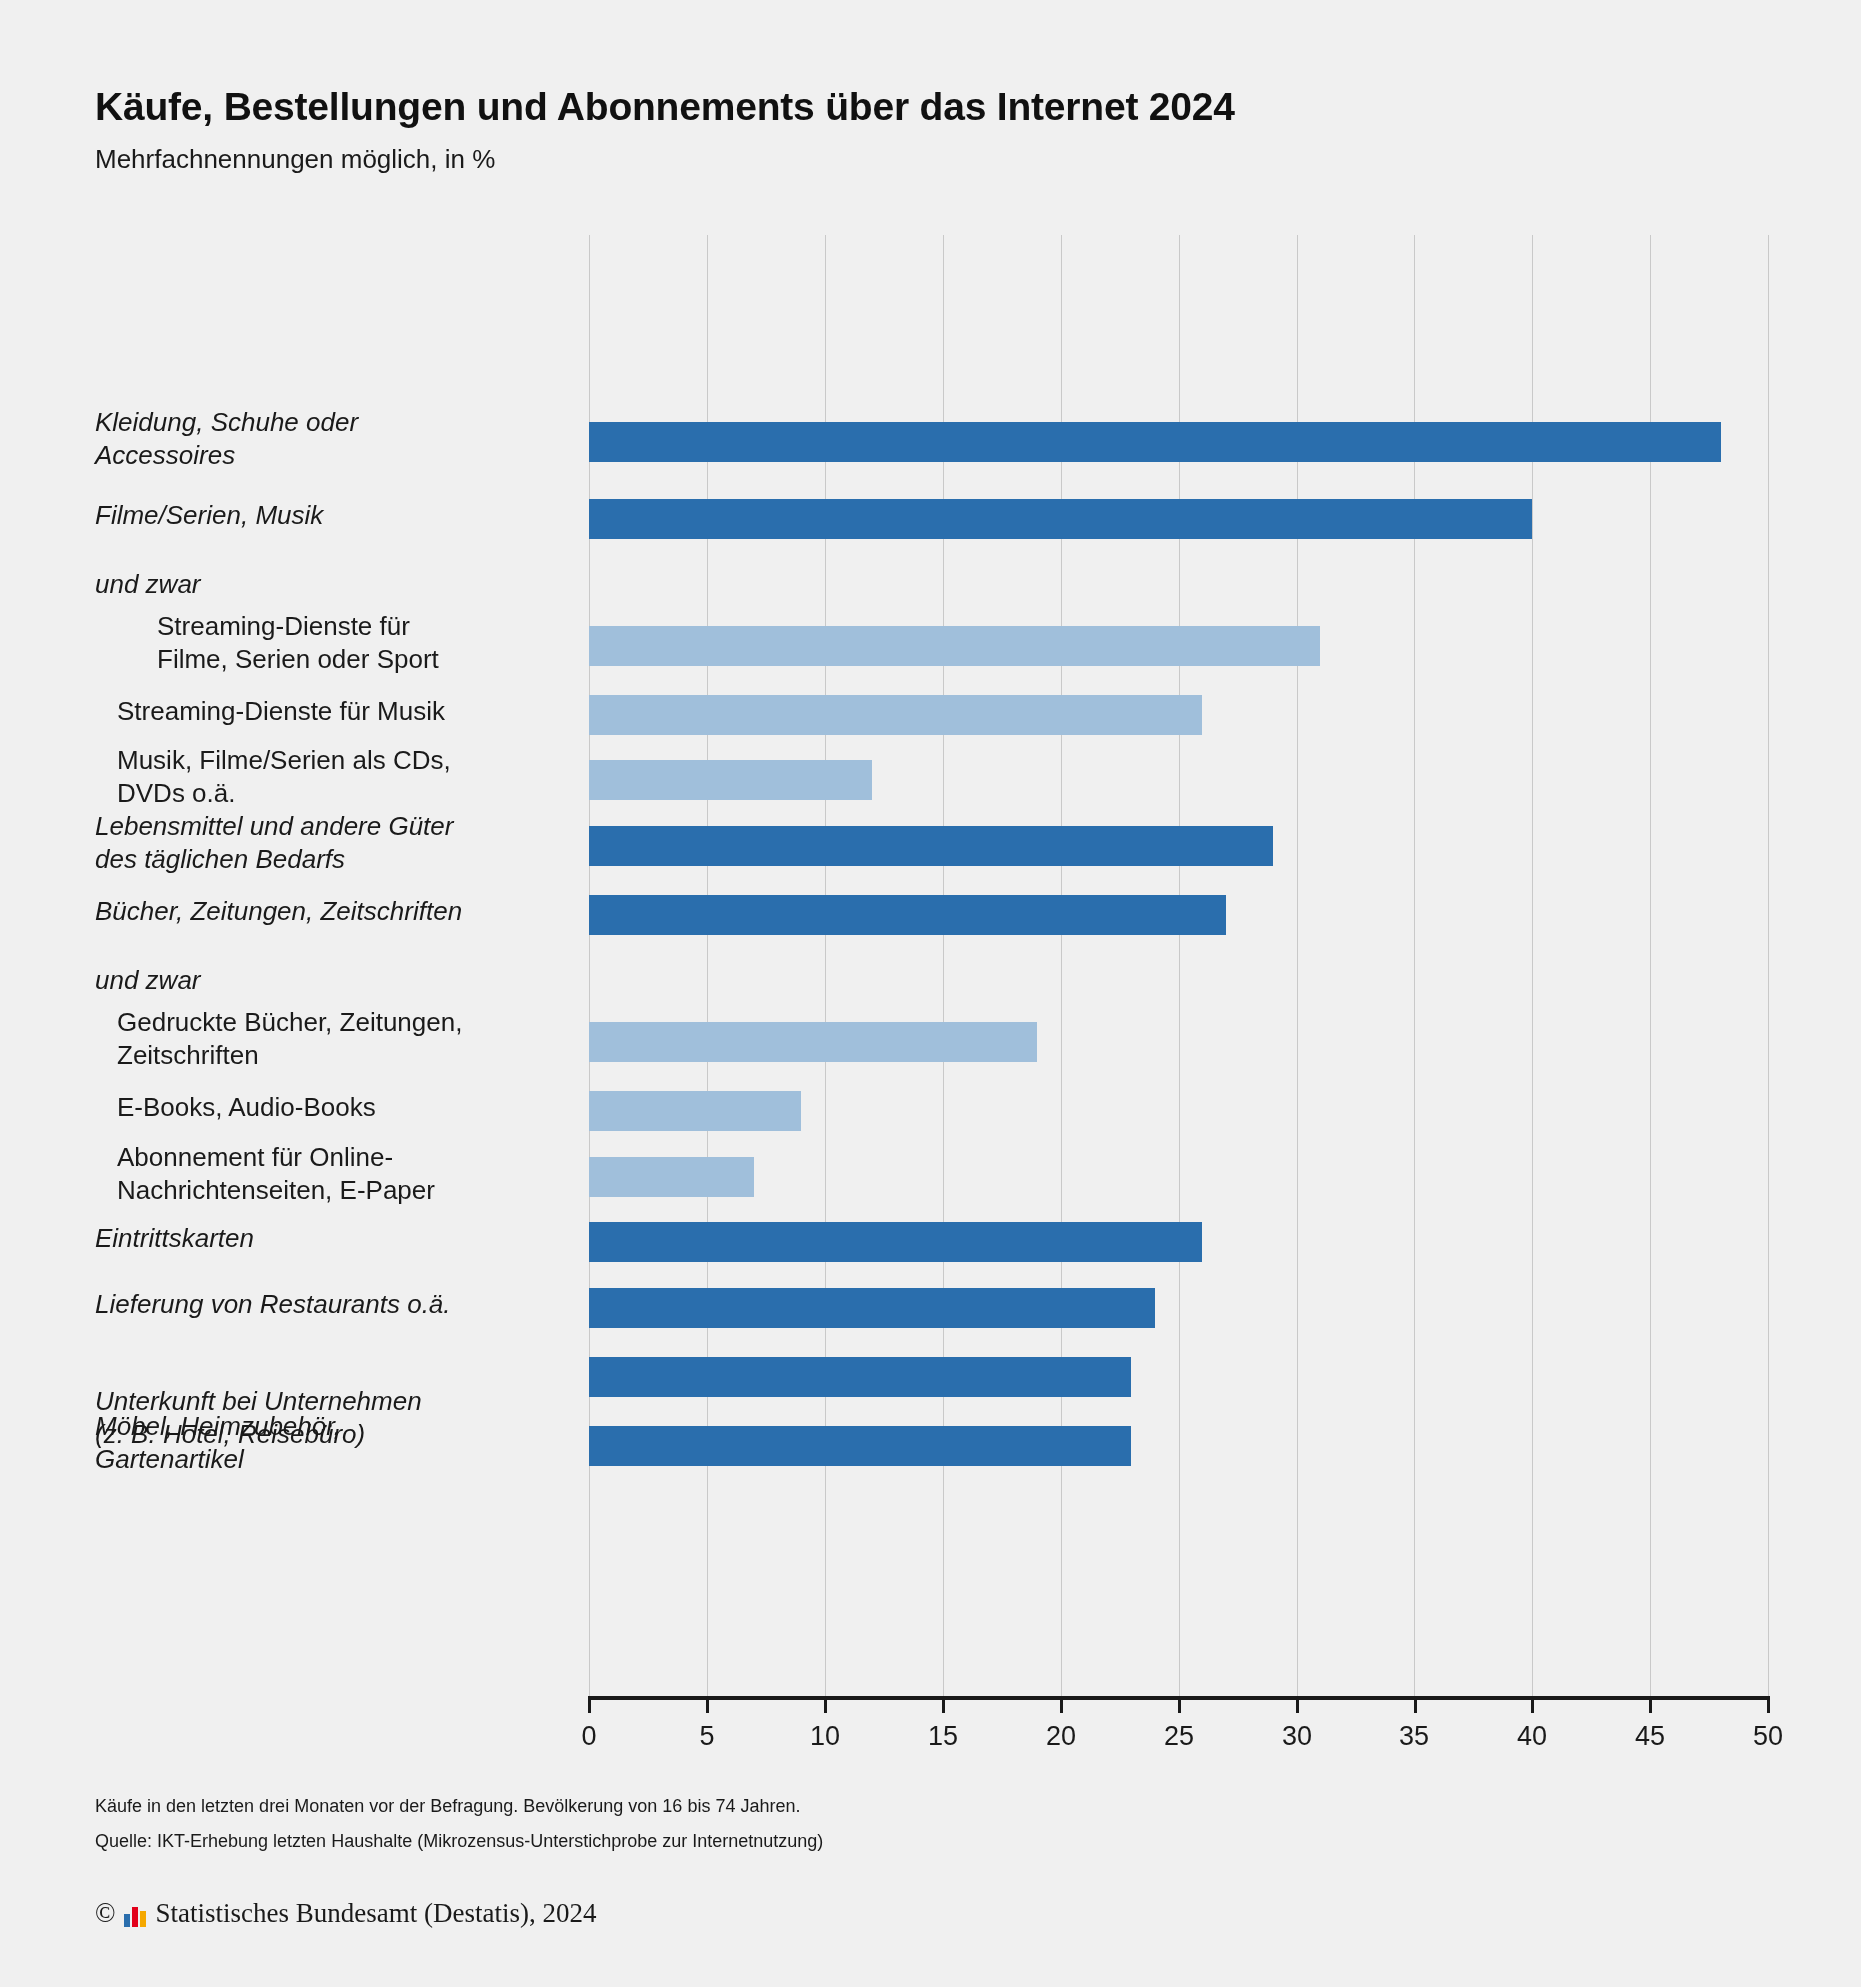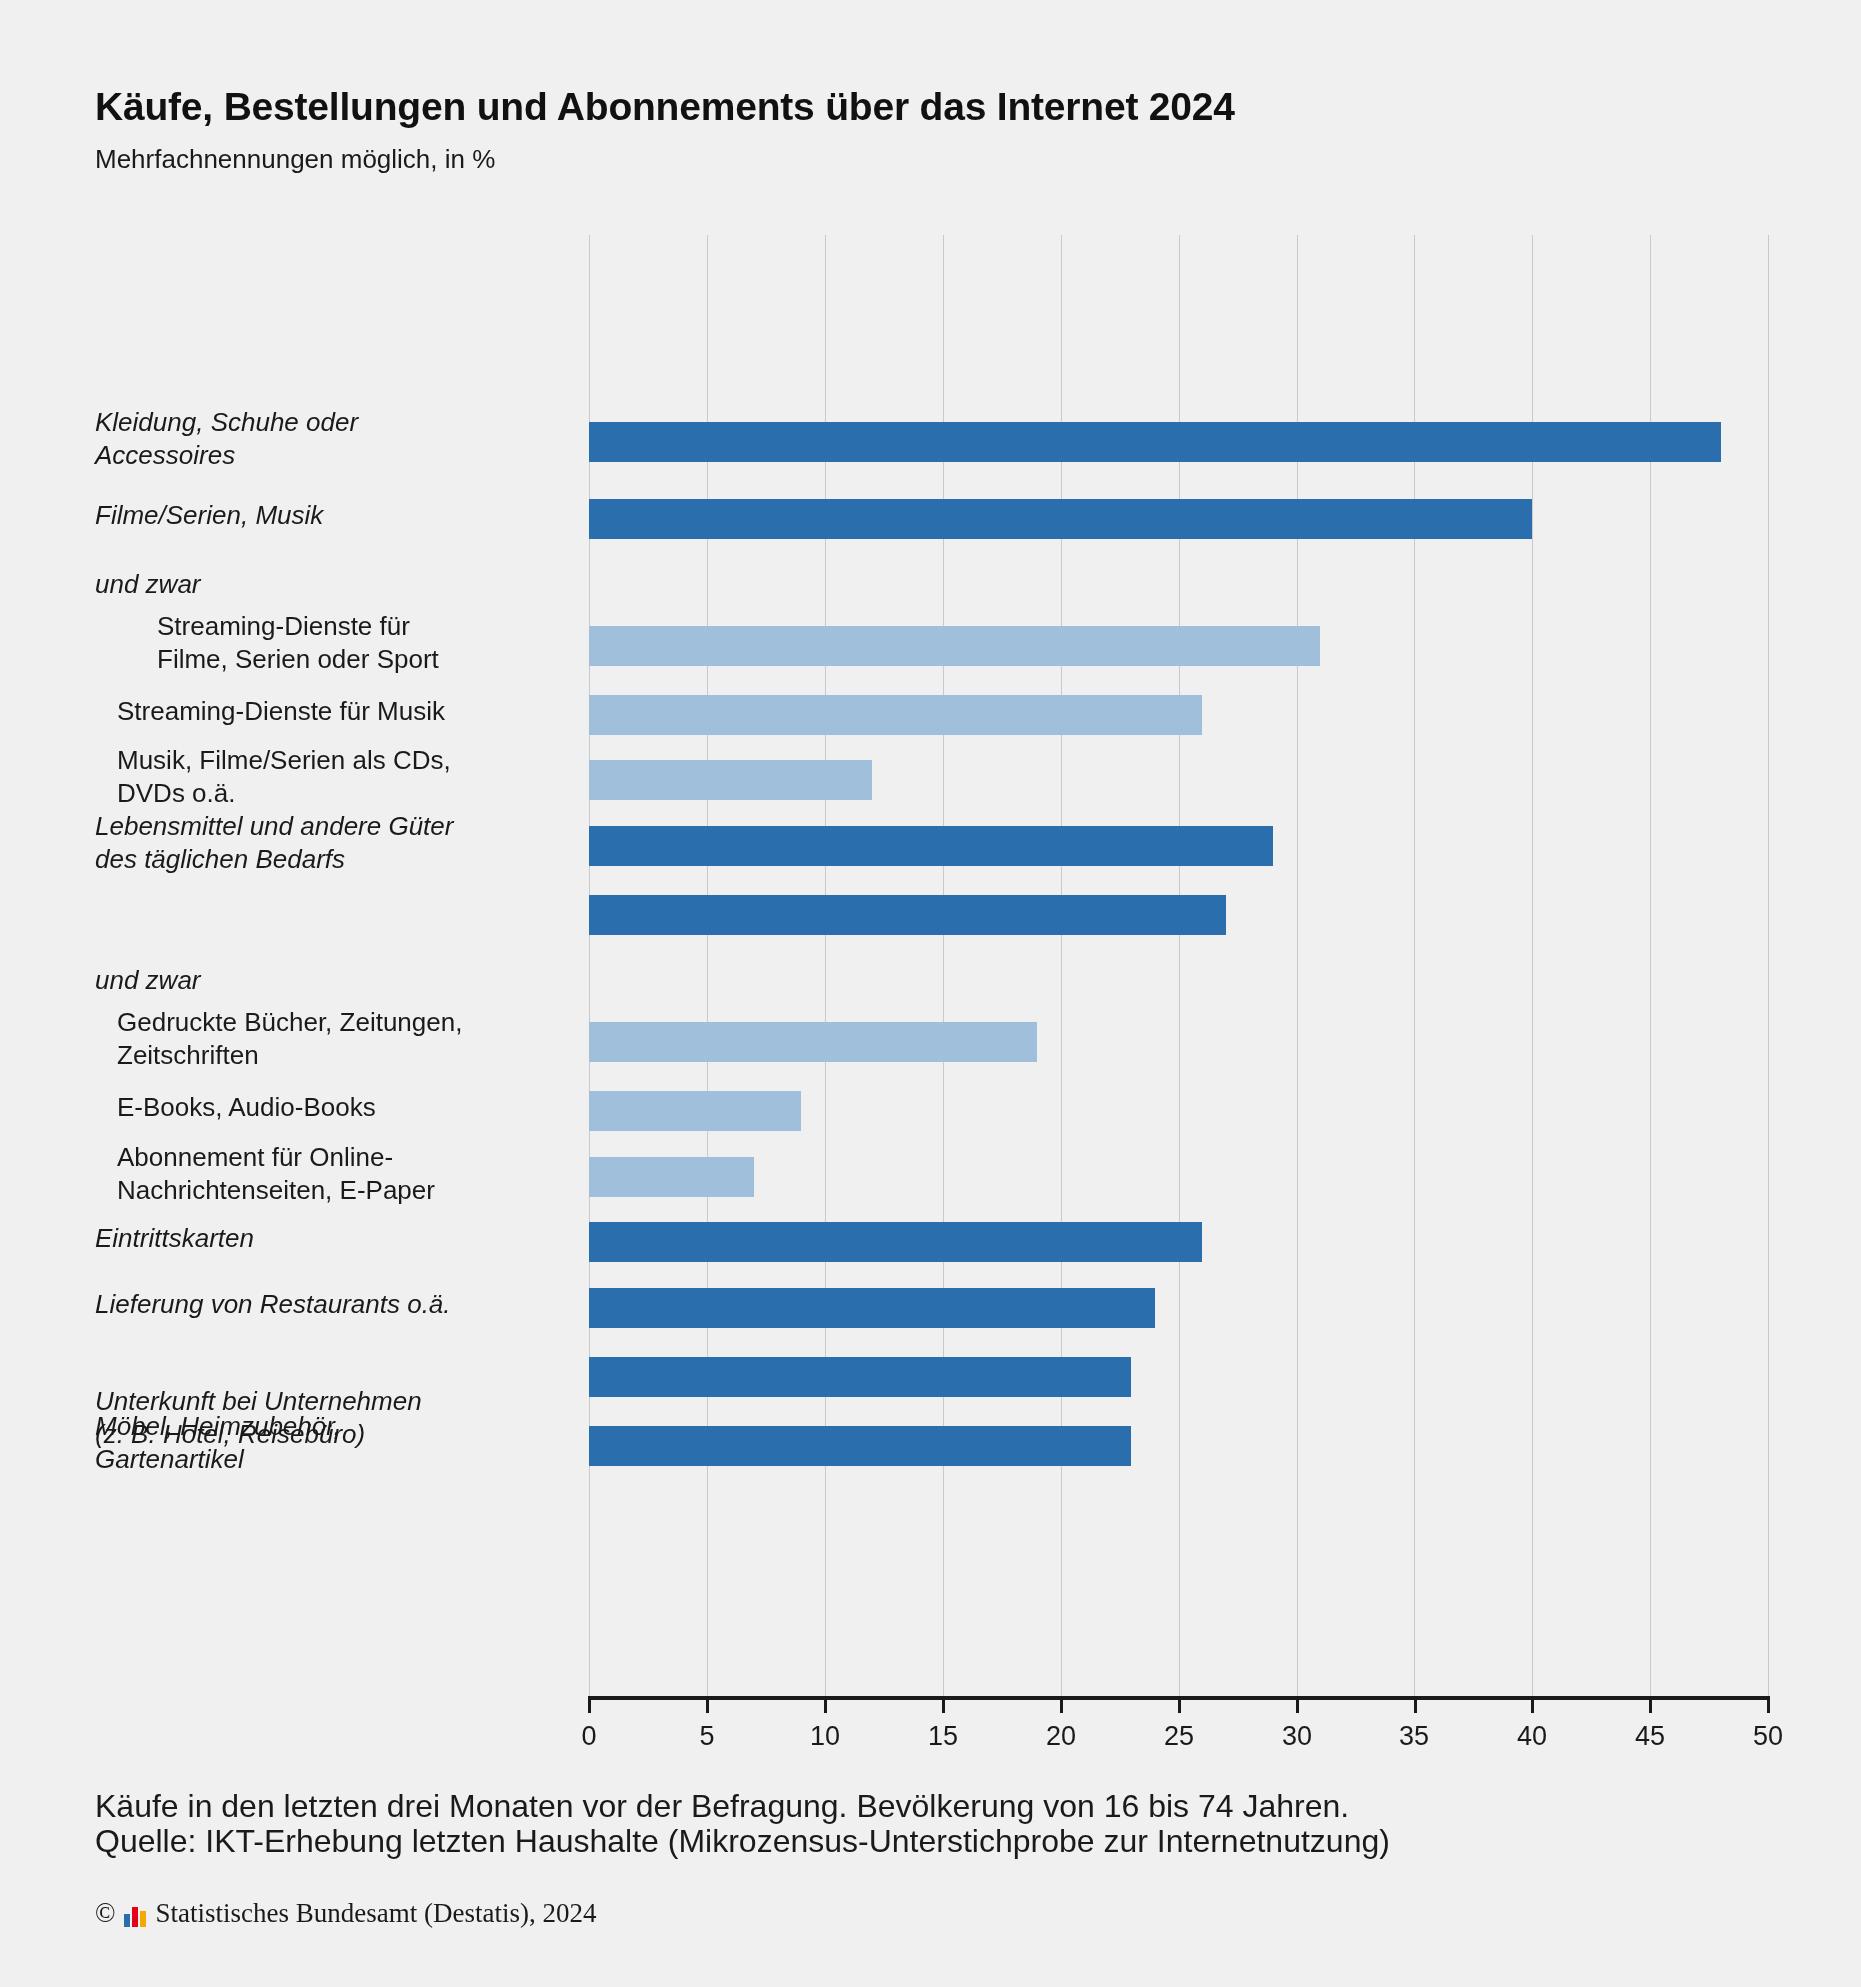--- a/index.html
+++ b/index.html
@@ -119,21 +119,21 @@
   }
   .row-label.lvl0 { left: 0px; font-style: italic; }
   .row-label.lvl1 { left: 22px; }
   .row-label.group { left: 0px; }
 
   
   .footnote {
     position: absolute;
     left: 95px;
     top: 1789px;
-    font-size: 32px;
+    font-size: 18px;
     line-height: 35px;
     color: #1a1a1a;
     white-space: pre-line;
   }
   .copyright {
     position: absolute;
     left: 95px;
     top: 1898px;
     font-size: 27px;
     font-family: "Liberation Serif", serif;
@@ -174,20 +174,21 @@
 Accessoires</div>
         <div class="row-label lvl0" style="top: 264px; width: 491px;">Filme/Serien, Musik</div>
         <div class="row-label group lvl0" style="top: 333px; width: 491px;">und zwar</div>
         <div class="row-label lvl1" style="top: 375px; width: 491px; margin-left: 40px;">Streaming-Dienste für
 Filme, Serien oder Sport</div>
         <div class="row-label lvl1" style="top: 460px; width: 491px;">Streaming-Dienste für Musik</div>
         <div class="row-label lvl1" style="top: 509px; width: 491px;">Musik, Filme/Serien als CDs,
 DVDs o.ä.</div>
         <div class="row-label lvl0" style="top: 575px; width: 491px;">Lebensmittel und andere Güter
 des täglichen Bedarfs</div>
+        <div class="row-label lvl0" style="top: 660px; width: 491px;">Bücher, Zeitungen, Zeitschriften</div>
         <div class="row-label group lvl0" style="top: 729px; width: 491px;">und zwar</div>
         <div class="row-label lvl1" style="top: 771px; width: 491px;">Gedruckte Bücher, Zeitungen,
 Zeitschriften</div>
         <div class="row-label lvl1" style="top: 856px; width: 491px;">E-Books, Audio-Books</div>
         <div class="row-label lvl1" style="top: 906px; width: 491px;">Abonnement für Online-
 Nachrichtenseiten, E-Paper</div>
         <div class="row-label lvl0" style="top: 987px; width: 491px;">Eintrittskarten</div>
         <div class="row-label lvl0" style="top: 1053px; width: 491px;">Lieferung von Restaurants o.ä.</div>
         <div class="row-label lvl0" style="top: 1106px; width: 491px; margin-top: 44px;">Unterkunft bei Unternehmen
 (z. B. Hotel, Reisebüro)</div>

